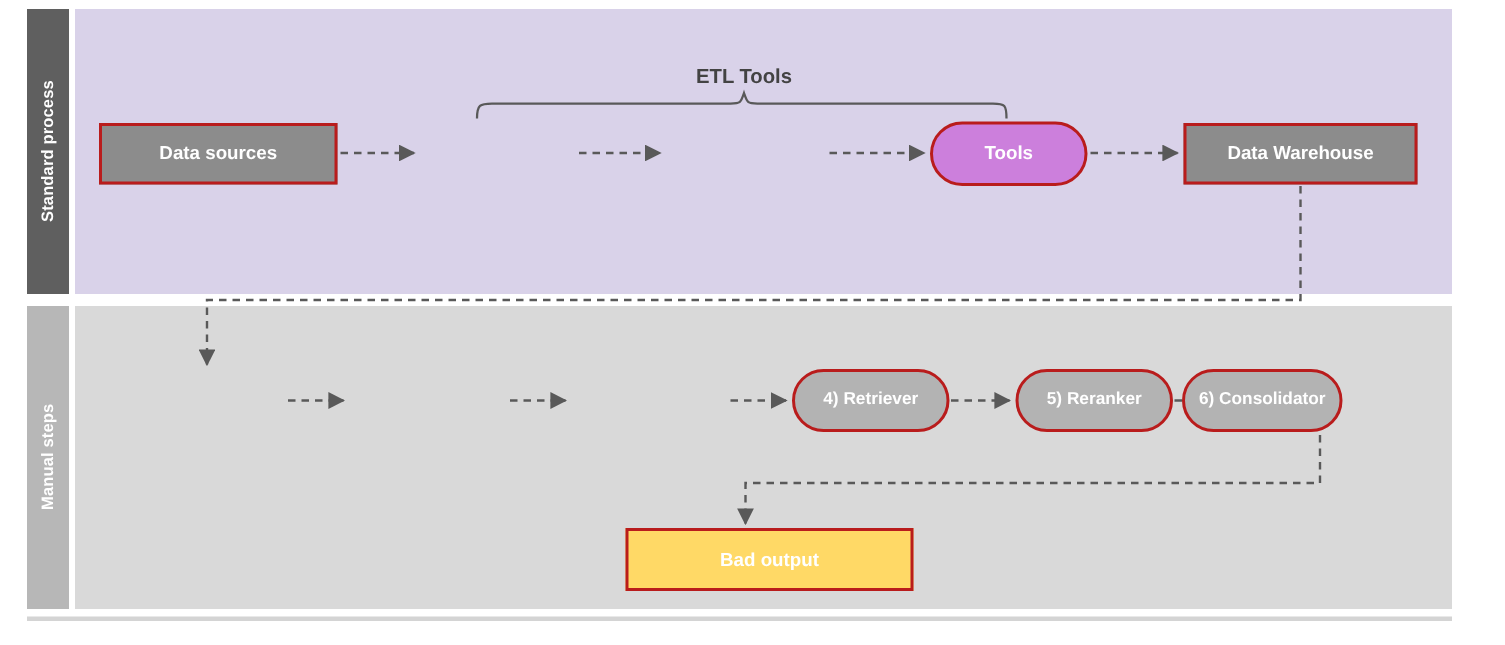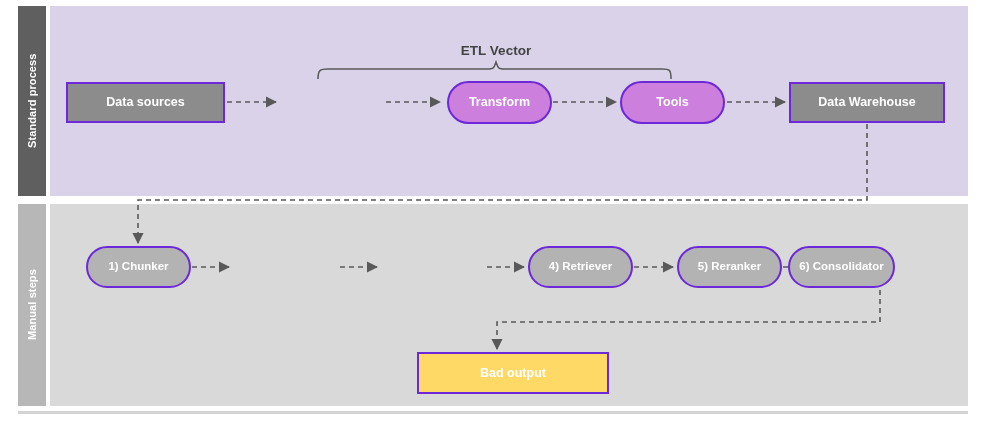--- a/index.html
+++ b/index.html
@@ -51,21 +51,21 @@
   .node {
     position: absolute;
     box-sizing: border-box;
     display: flex;
     align-items: center;
     justify-content: center;
     text-align: center;
     color: #ffffff;
     font-weight: bold;
     line-height: 1.15;
-    border: 2px solid #6d28d9;
+    border: 2px solid #b91c1c;
   }
   .node-rect { font-size: 12.5px; }
   .node-pill { font-size: 12.5px; border-radius: 40px; }
   .node-pill-sm { font-size: 11.5px; border-radius: 40px; }
 
   .fill-gray    { background: #8c8c8c; }
   .fill-magenta { background: #cc7fdc; }
   .fill-steel   { background: #b3b3b3; }
   .fill-yellow  { background: #ffd966; }
 
@@ -128,32 +128,30 @@
 
     <path d="M 318 79
              C 318 70, 320 69, 328 69
              L 487 69
              C 494 69, 494 68, 496 62
              C 498 68, 498 69, 505 69
              L 662 69
              C 670 69, 671 70, 671 79" stroke="#595959" stroke-width="1.5" fill="none"></path>
   </svg>
 
-  <div id="etl-label">ETL Vector</div>
+  <div id="etl-label">ETL Tools</div>
 
   <div class="node node-rect fill-gray" style="left:66px; top:82px; width:159px; height:41px;">Data sources</div>
 
 
-  <div class="node node-pill fill-magenta" style="left:447px; top:81px; width:105px; height:43px;">Transform</div>
 
   <div class="node node-pill fill-magenta" style="left:620px; top:81px; width:105px; height:43px;">Tools</div>
 
   <div class="node node-rect fill-gray" style="left:789px; top:82px; width:156px; height:41px;">Data Warehouse</div>
 
-  <div class="node node-pill-sm fill-steel" style="left:86px; top:246px; width:105px; height:42px;">1) Chunker</div>
 
 
 
   <div class="node node-pill-sm fill-steel" style="left:528px; top:246px; width:105px; height:42px;">4) Retriever</div>
 
   <div class="node node-pill-sm fill-steel" style="left:677px; top:246px; width:105px; height:42px;">5) Reranker</div>
 
   <div class="node node-pill-sm fill-steel" style="left:788px; top:246px; width:107px; height:42px;">6) Consolidator</div>
 
   <div class="node node-rect fill-yellow" style="left:417px; top:352px; width:192px; height:42px;">Bad output</div>

